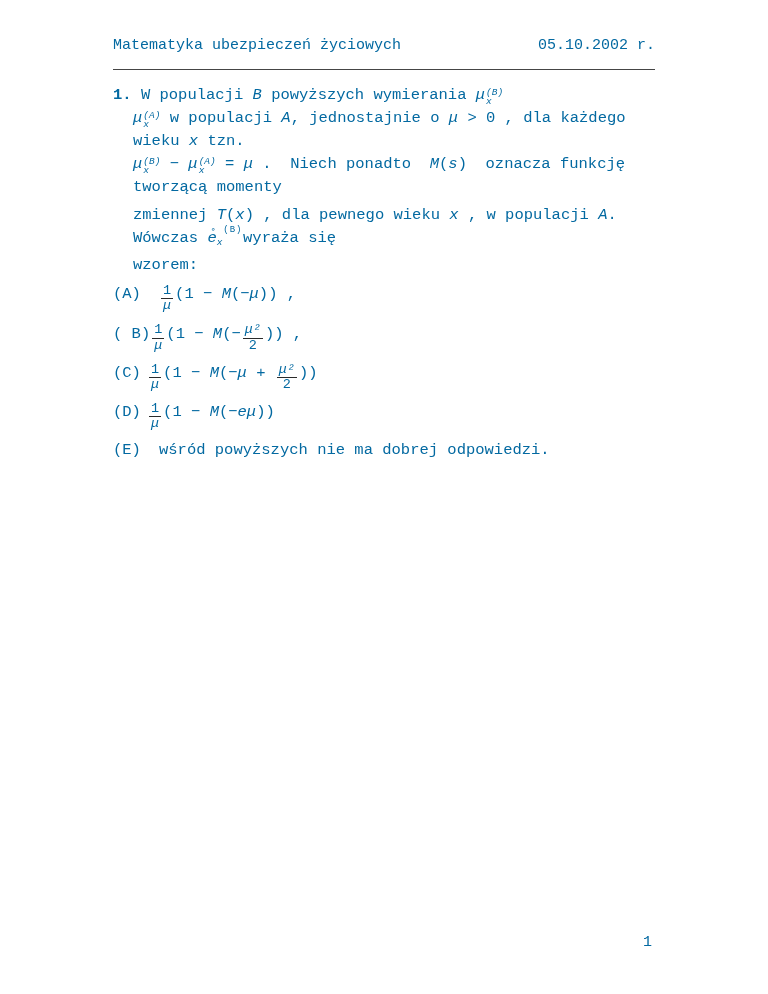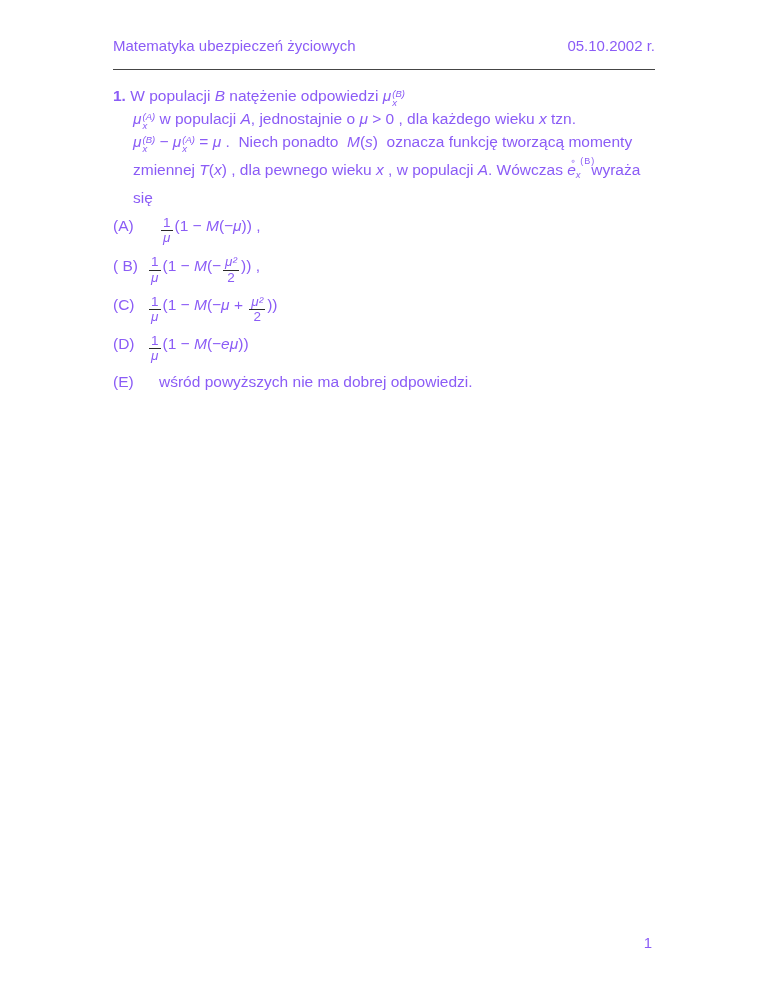--- a/index.html
+++ b/index.html
@@ -5,22 +5,22 @@
   html, body {
     margin: 0;
     padding: 0;
     background: #ffffff;
   }
   .page {
     position: relative;
     width: 768px;
     height: 994px;
     background: #ffffff;
-    font-family: Liberation Sans, sans-serif;
-    color: #8b5cf6;
+    font-family: Liberation Mono, monospace;
+    color: #0369a1;
     overflow: hidden;
   }
   .header {
     position: absolute;
     left: 113px;
     top: 37px;
     width: 542px;
     display: flex;
     justify-content: space-between;
     font-size: 15px;
@@ -103,24 +103,25 @@
 
   <div class="header">
     <span>Matematyka ubezpieczeń życiowych</span>
     <span>05.10.2002 r.</span>
   </div>
 
   <div class="rule"></div>
 
   <div class="content">
     <div>
-        <div class="line"><span class="bold ">1.</span><span> W populacji </span><span class="it">B</span><span> natężenie odpowiedzi </span><span class="svar"><span class="it">μ</span><span class="sv-stack"><span class="sv-sup it">(B)</span><span class="sv-sub it">x</span></span></span></div>
+        <div class="line"><span class="bold ">1.</span><span> W populacji </span><span class="it">B</span><span> powyższych wymierania </span><span class="svar"><span class="it">μ</span><span class="sv-stack"><span class="sv-sup it">(B)</span><span class="sv-sub it">x</span></span></span></div>
         <div class="line indent"><span class="svar"><span class="it">μ</span><span class="sv-stack"><span class="sv-sup it">(A)</span><span class="sv-sub it">x</span></span></span><span> w populacji </span><span class="it">A</span><span>, jednostajnie o </span><span class="it">μ</span><span> &gt; 0 , dla każdego wieku </span><span class="it">x</span><span> tzn.</span></div>
         <div class="line indent"><span class="svar"><span class="it">μ</span><span class="sv-stack"><span class="sv-sup it">(B)</span><span class="sv-sub it">x</span></span></span><span> − </span><span class="svar"><span class="it">μ</span><span class="sv-stack"><span class="sv-sup it">(A)</span><span class="sv-sub it">x</span></span></span><span> = </span><span class="it">μ</span><span> .  Niech ponadto  </span><span class="it">M</span><span>(</span><span class="it">s</span><span>)  oznacza funkcję tworzącą momenty</span></div>
         <div class="line indent gap"><span>zmiennej </span><span class="it">T</span><span>(</span><span class="it">x</span><span>) , dla pewnego wieku </span><span class="it">x</span><span> , w populacji </span><span class="it">A</span><span>. Wówczas </span><span class="evar"><span class="ev-above">∘ (B)</span><span class="it">e</span><span class="ev-sub">x</span></span><span>  wyraża się</span></div>
+        <div class="line indent"><span>wzorem:</span></div>
       </div>
     <div class="options">
         <div class="opt wide"><span class="opt-label">(A)</span><span class="opt-formula"><span class="frac"><span class="fnum">1</span><span class="fden it">μ</span></span><span>(1 − </span><span class="it">M</span><span>(−</span><span class="it">μ</span><span>)) ,</span></span></div>
         <div class="opt"><span class="opt-label">( B)</span><span class="opt-formula"><span class="frac"><span class="fnum">1</span><span class="fden it">μ</span></span><span>(1 − </span><span class="it">M</span><span>(−</span><span class="frac"><span class="fnum it">μ²</span><span class="fden">2</span></span><span>)) ,</span></span></div>
         <div class="opt"><span class="opt-label">(C)</span><span class="opt-formula"><span class="frac"><span class="fnum">1</span><span class="fden it">μ</span></span><span>(1 − </span><span class="it">M</span><span>(−</span><span class="it">μ</span><span> + </span><span class="frac"><span class="fnum it">μ²</span><span class="fden">2</span></span><span>))</span></span></div>
         <div class="opt"><span class="opt-label">(D)</span><span class="opt-formula"><span class="frac"><span class="fnum">1</span><span class="fden it">μ</span></span><span>(1 − </span><span class="it">M</span><span>(−</span><span class="it">eμ</span><span>))</span></span></div>
         <div class="opt wide"><span class="opt-label">(E)</span><span class="opt-formula"><span>wśród powyższych nie ma dobrej odpowiedzi.</span></span></div>
       </div>
   </div>
 

